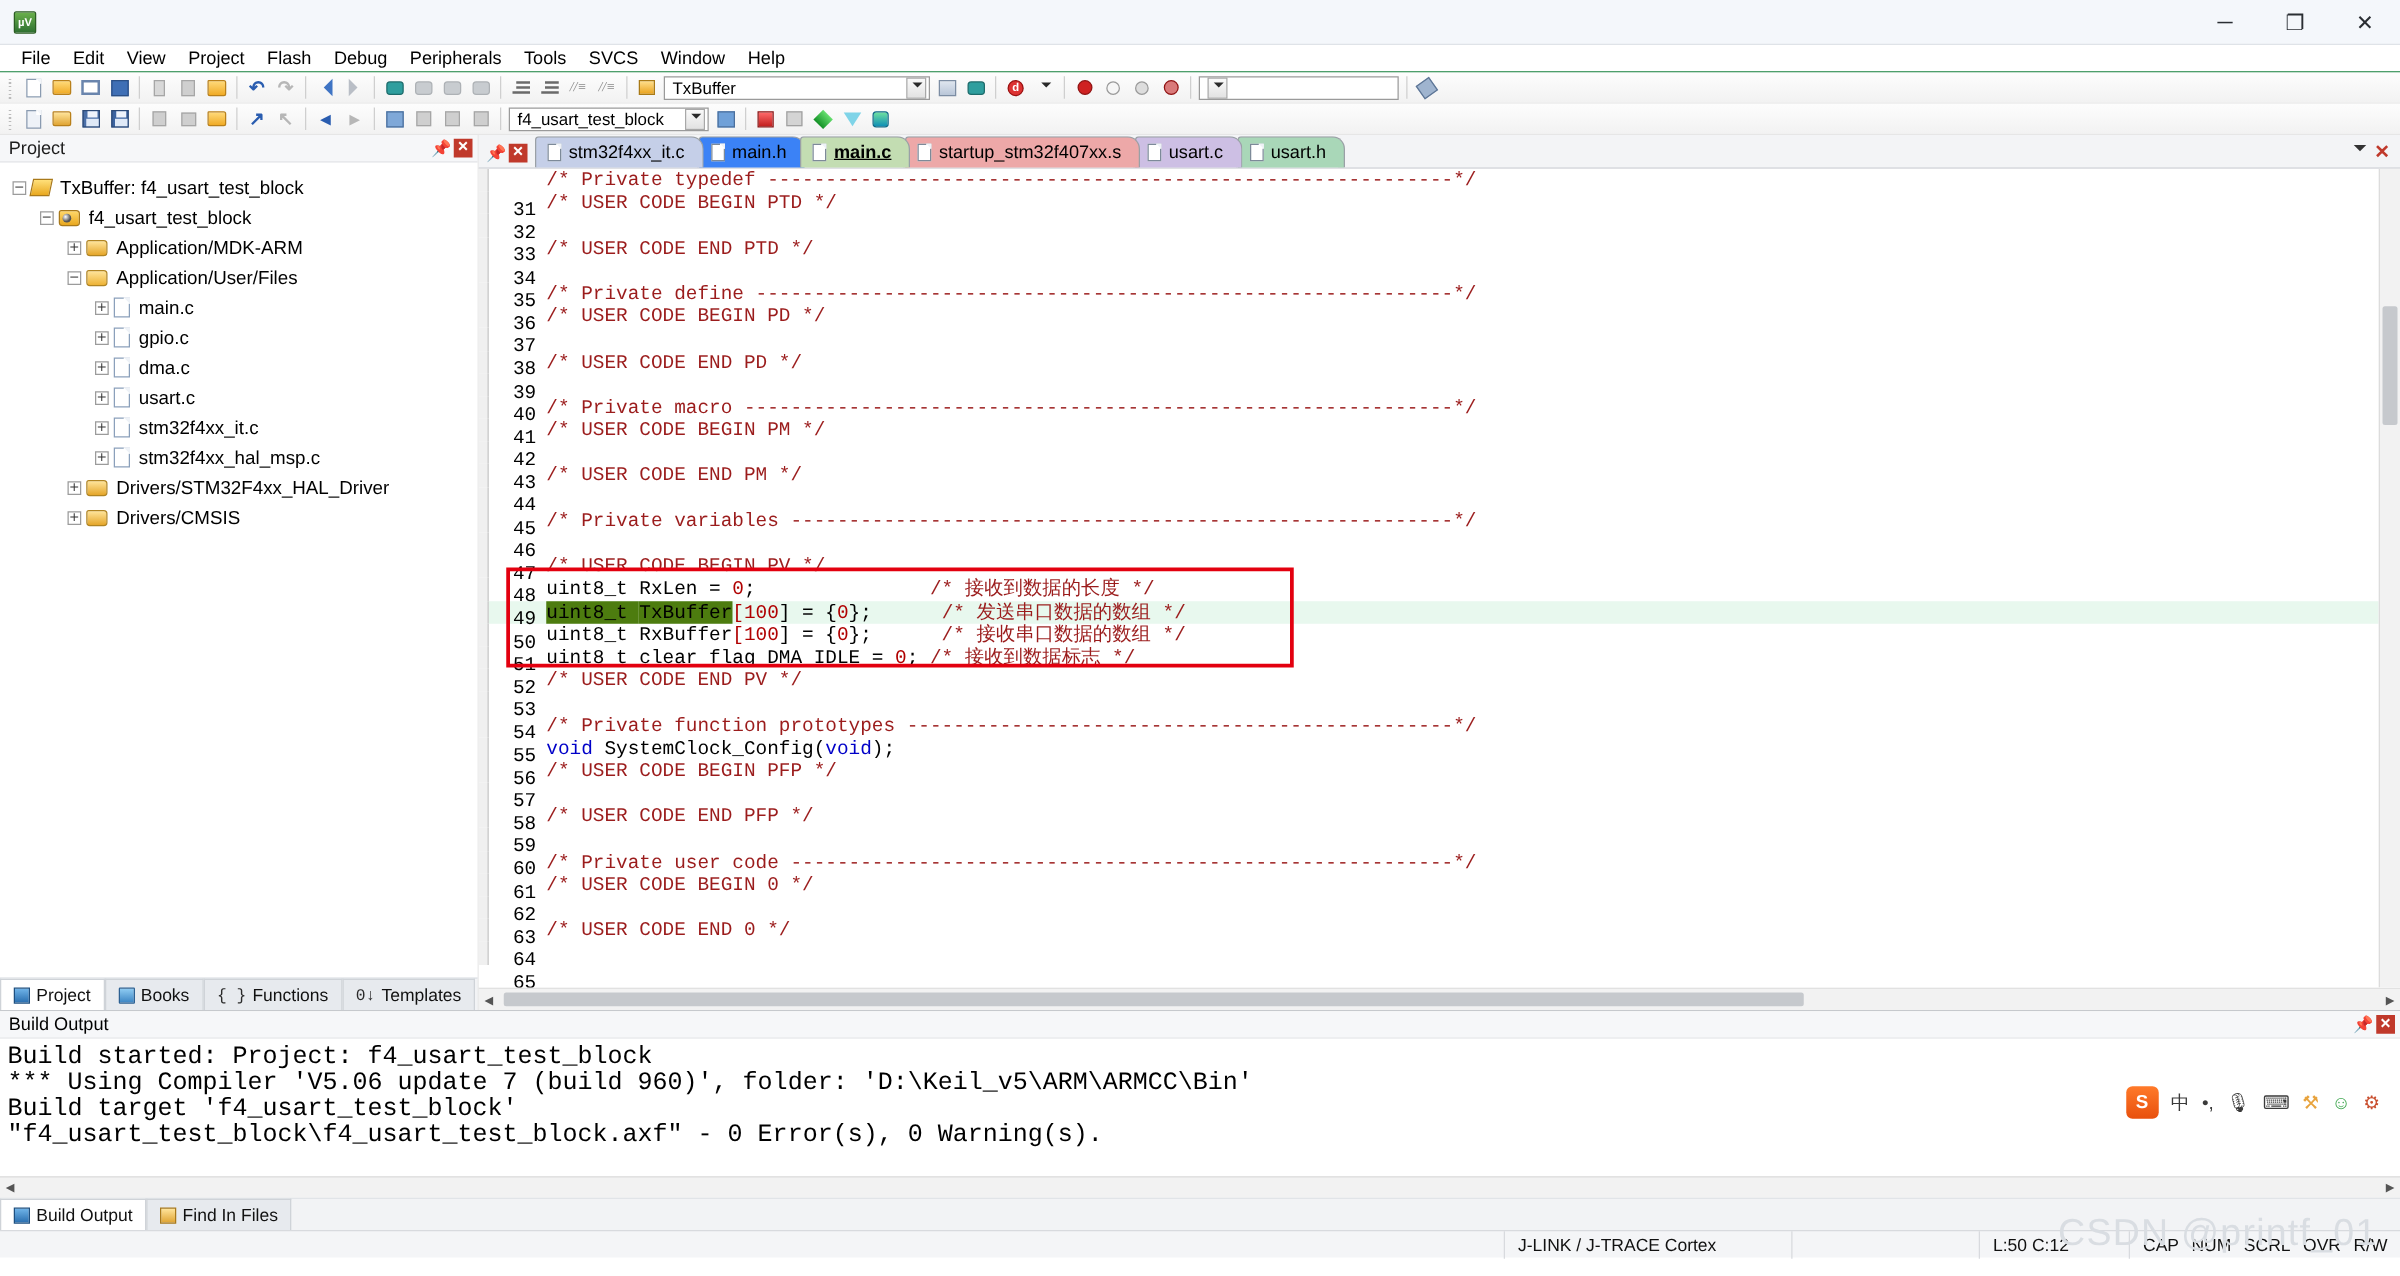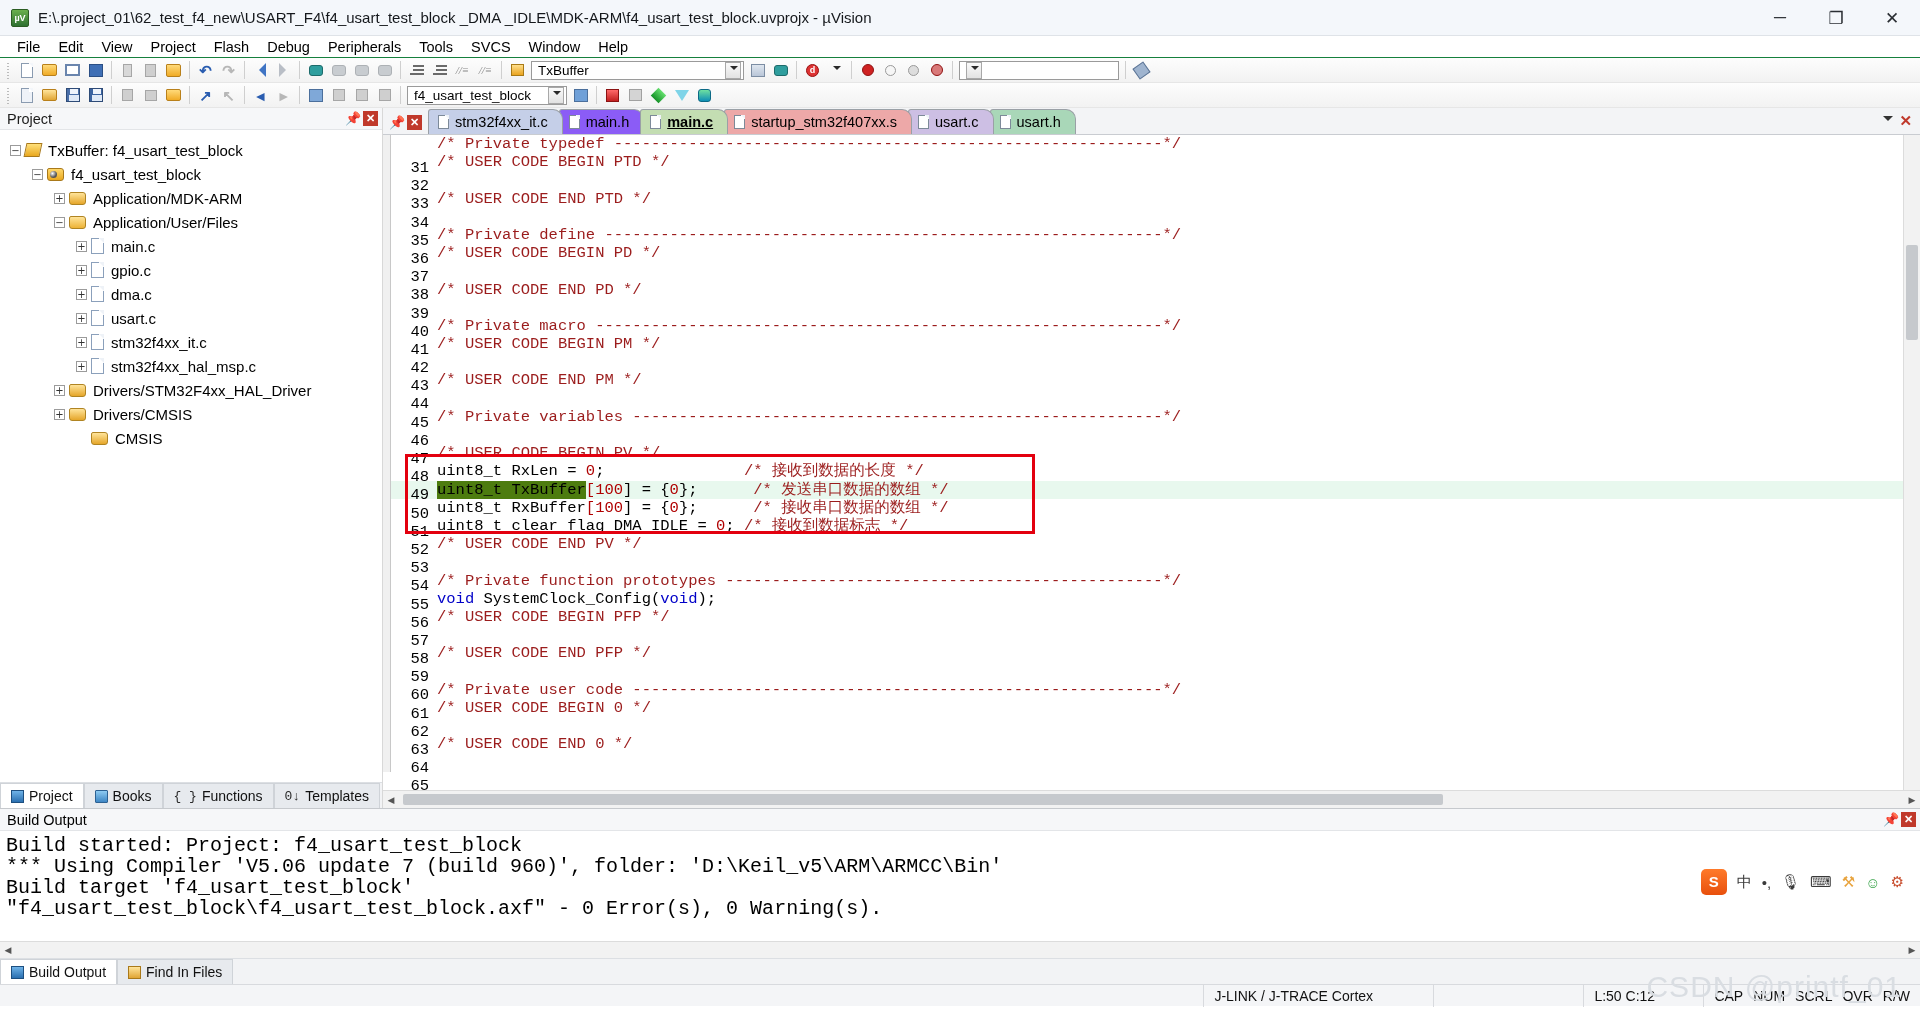--- a/index.html
+++ b/index.html
@@ -231,21 +231,20 @@
   .watermark {
     position: absolute; right: 18px; bottom: 2px; font-size: 30px; color: #d9dde2;
     font-family: "Liberation Sans", sans-serif; letter-spacing: 1px; white-space: nowrap;
   }
 </style>
 </head>
 <body>
 
 <div class="titlebar">
   <div class="title-ico">µV</div>
-  <div class="title-text">E:\.project_01\62_test_f4_new\USART_F4\f4_usart_test_block _DMA _IDLE\MDK-ARM\f4_usart_test_block.uvprojx - µVision</div>
   <div class="win-btns">
     <div class="win-btn">─</div>
     <div class="win-btn">❐</div>
     <div class="win-btn close">✕</div>
   </div>
 </div>
 
 <div class="menubar">
   <div class="menu-item">File</div>
   <div class="menu-item">Edit</div>
@@ -515,25 +514,20 @@
         <div class="tnode" style="padding-left: 54px;">
           <span class="expander">+</span>
           <span class="ico-folder closed"></span>
           <span>Drivers/STM32F4xx_HAL_Driver</span>
         </div>
         <div class="tnode" style="padding-left: 54px;">
           <span class="expander">+</span>
           <span class="ico-folder closed"></span>
           <span>Drivers/CMSIS</span>
         </div>
-        <div class="tnode" style="padding-left: 76px;">
-          <span class="expander hidden"></span>
-          <span class="ico-folder closed"></span>
-          <span>CMSIS</span>
-        </div>
       </div>
     <div class="proj-tabs">
       <div class="ptab active">
         <span class="ptab-ico pi-proj"></span>
         <span>Project</span>
       </div>
       <div class="ptab">
         <span class="ptab-ico pi-books"></span>
         <span>Books</span>
       </div>
@@ -552,21 +546,21 @@
     <div class="tabstrip">
       <div class="tabstrip-left">
         <span class="pin">📌</span>
         <span class="xbtn">✕</span>
       </div>
       <div id="editor-tabs" style="display:flex;align-items:flex-end;">
           <div class="etab" style="background: rgb(197, 207, 232); z-index: 10;">
             <span class="efile"></span>
             <span class="lbl">stm32f4xx_it.c</span>
           </div>
-          <div class="etab" style="background: #8b5cf6; z-index: 9;">
+          <div class="etab" style="background: #3b82f6; z-index: 9;">
             <span class="efile"></span>
             <span class="lbl">main.h</span>
           </div>
           <div class="etab active" style="background: rgb(195, 221, 178); z-index: 10;">
             <span class="efile"></span>
             <span class="lbl">main.c</span>
           </div>
           <div class="etab" style="background: rgb(237, 168, 168); z-index: 7;">
             <span class="efile"></span>
             <span class="lbl">startup_stm32f407xx.s</span>

